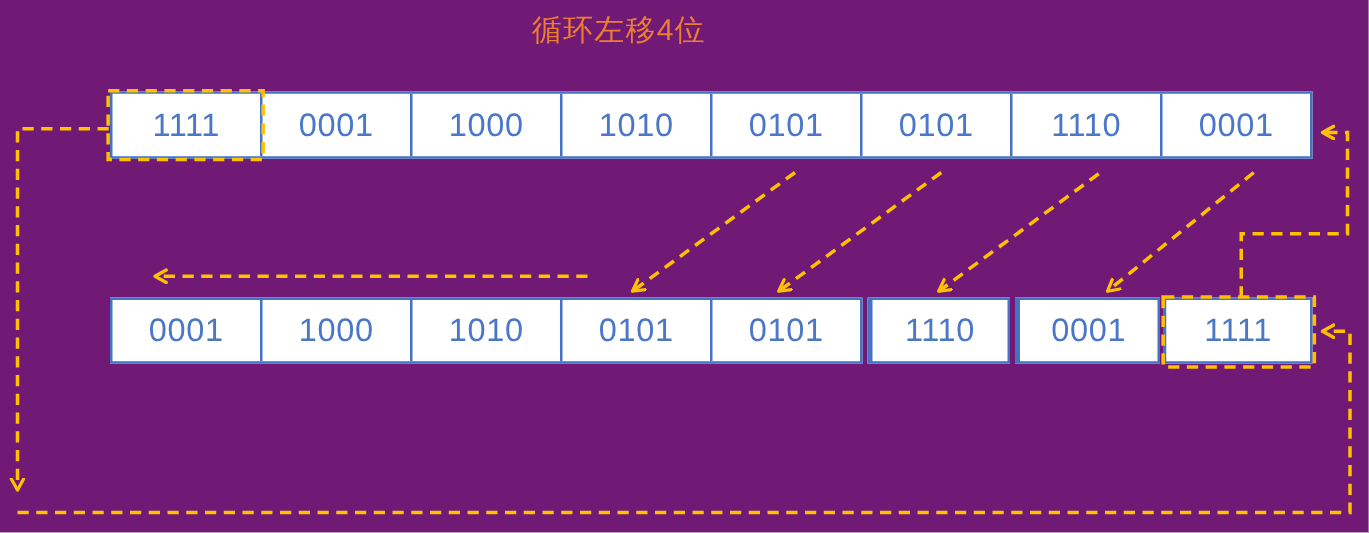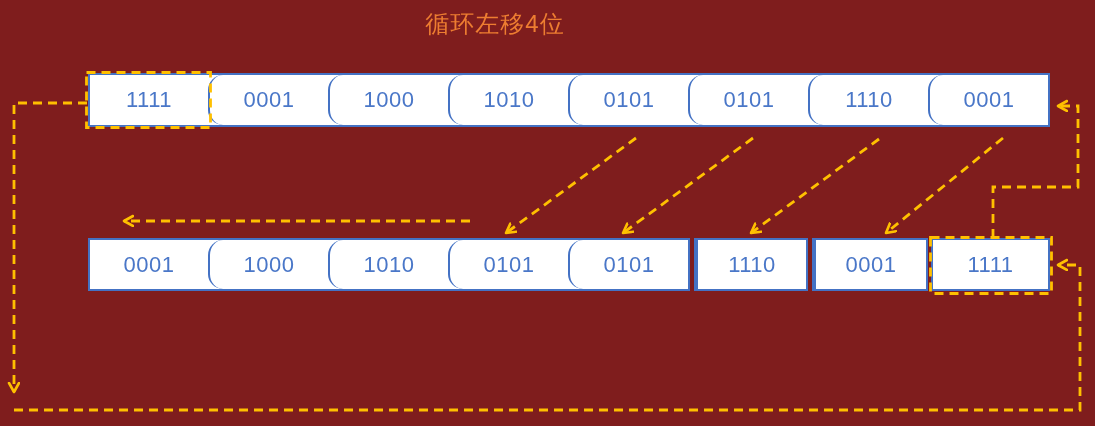--- a/index.html
+++ b/index.html
@@ -1,19 +1,19 @@
 <!DOCTYPE html>
 <html><head>
 <meta charset="utf-8">
 <style>
   html,body{margin:0;padding:0;background:#ffffff;}
   #canvas{
     position:relative;
     width:1095px;height:426px;
-    background:#7f1d1d;
+    background:#701a75;
     font-family:"Liberation Sans", sans-serif;
     overflow:hidden;
   }
   .title{
     position:absolute;
     left:390px;top:8px;width:210px;
     text-align:center;
     font-size:24px;
     font-weight:500;
     color:#ED7D31;
@@ -25,24 +25,23 @@
     display:flex;
     border:2px solid #4472C4;
     box-sizing:border-box;
     background:#ffffff;
   }
   .cell{
     flex:1;
     display:flex;
     align-items:center;
     justify-content:center;
-    font-size:22px;
+    font-size:26px;
     color:#4A77C8;
     letter-spacing:0.5px;
-    border-radius:15px;
   }
   .cell + .cell{
     border-left:2px solid #4472C4;
   }
   #top-row{left:88px;top:73px;width:962px;height:54px;}
   #bottom-a{left:88px;top:238px;width:602px;height:53px;}
   #bottom-b{left:694px;top:238px;width:114px;height:53px;border-left-width:4px;}
   #bottom-c{left:812px;top:238px;width:116px;height:53px;border-left-width:4px;}
   #bottom-d{left:931px;top:238px;width:119px;height:53px;}
   #arrows{

